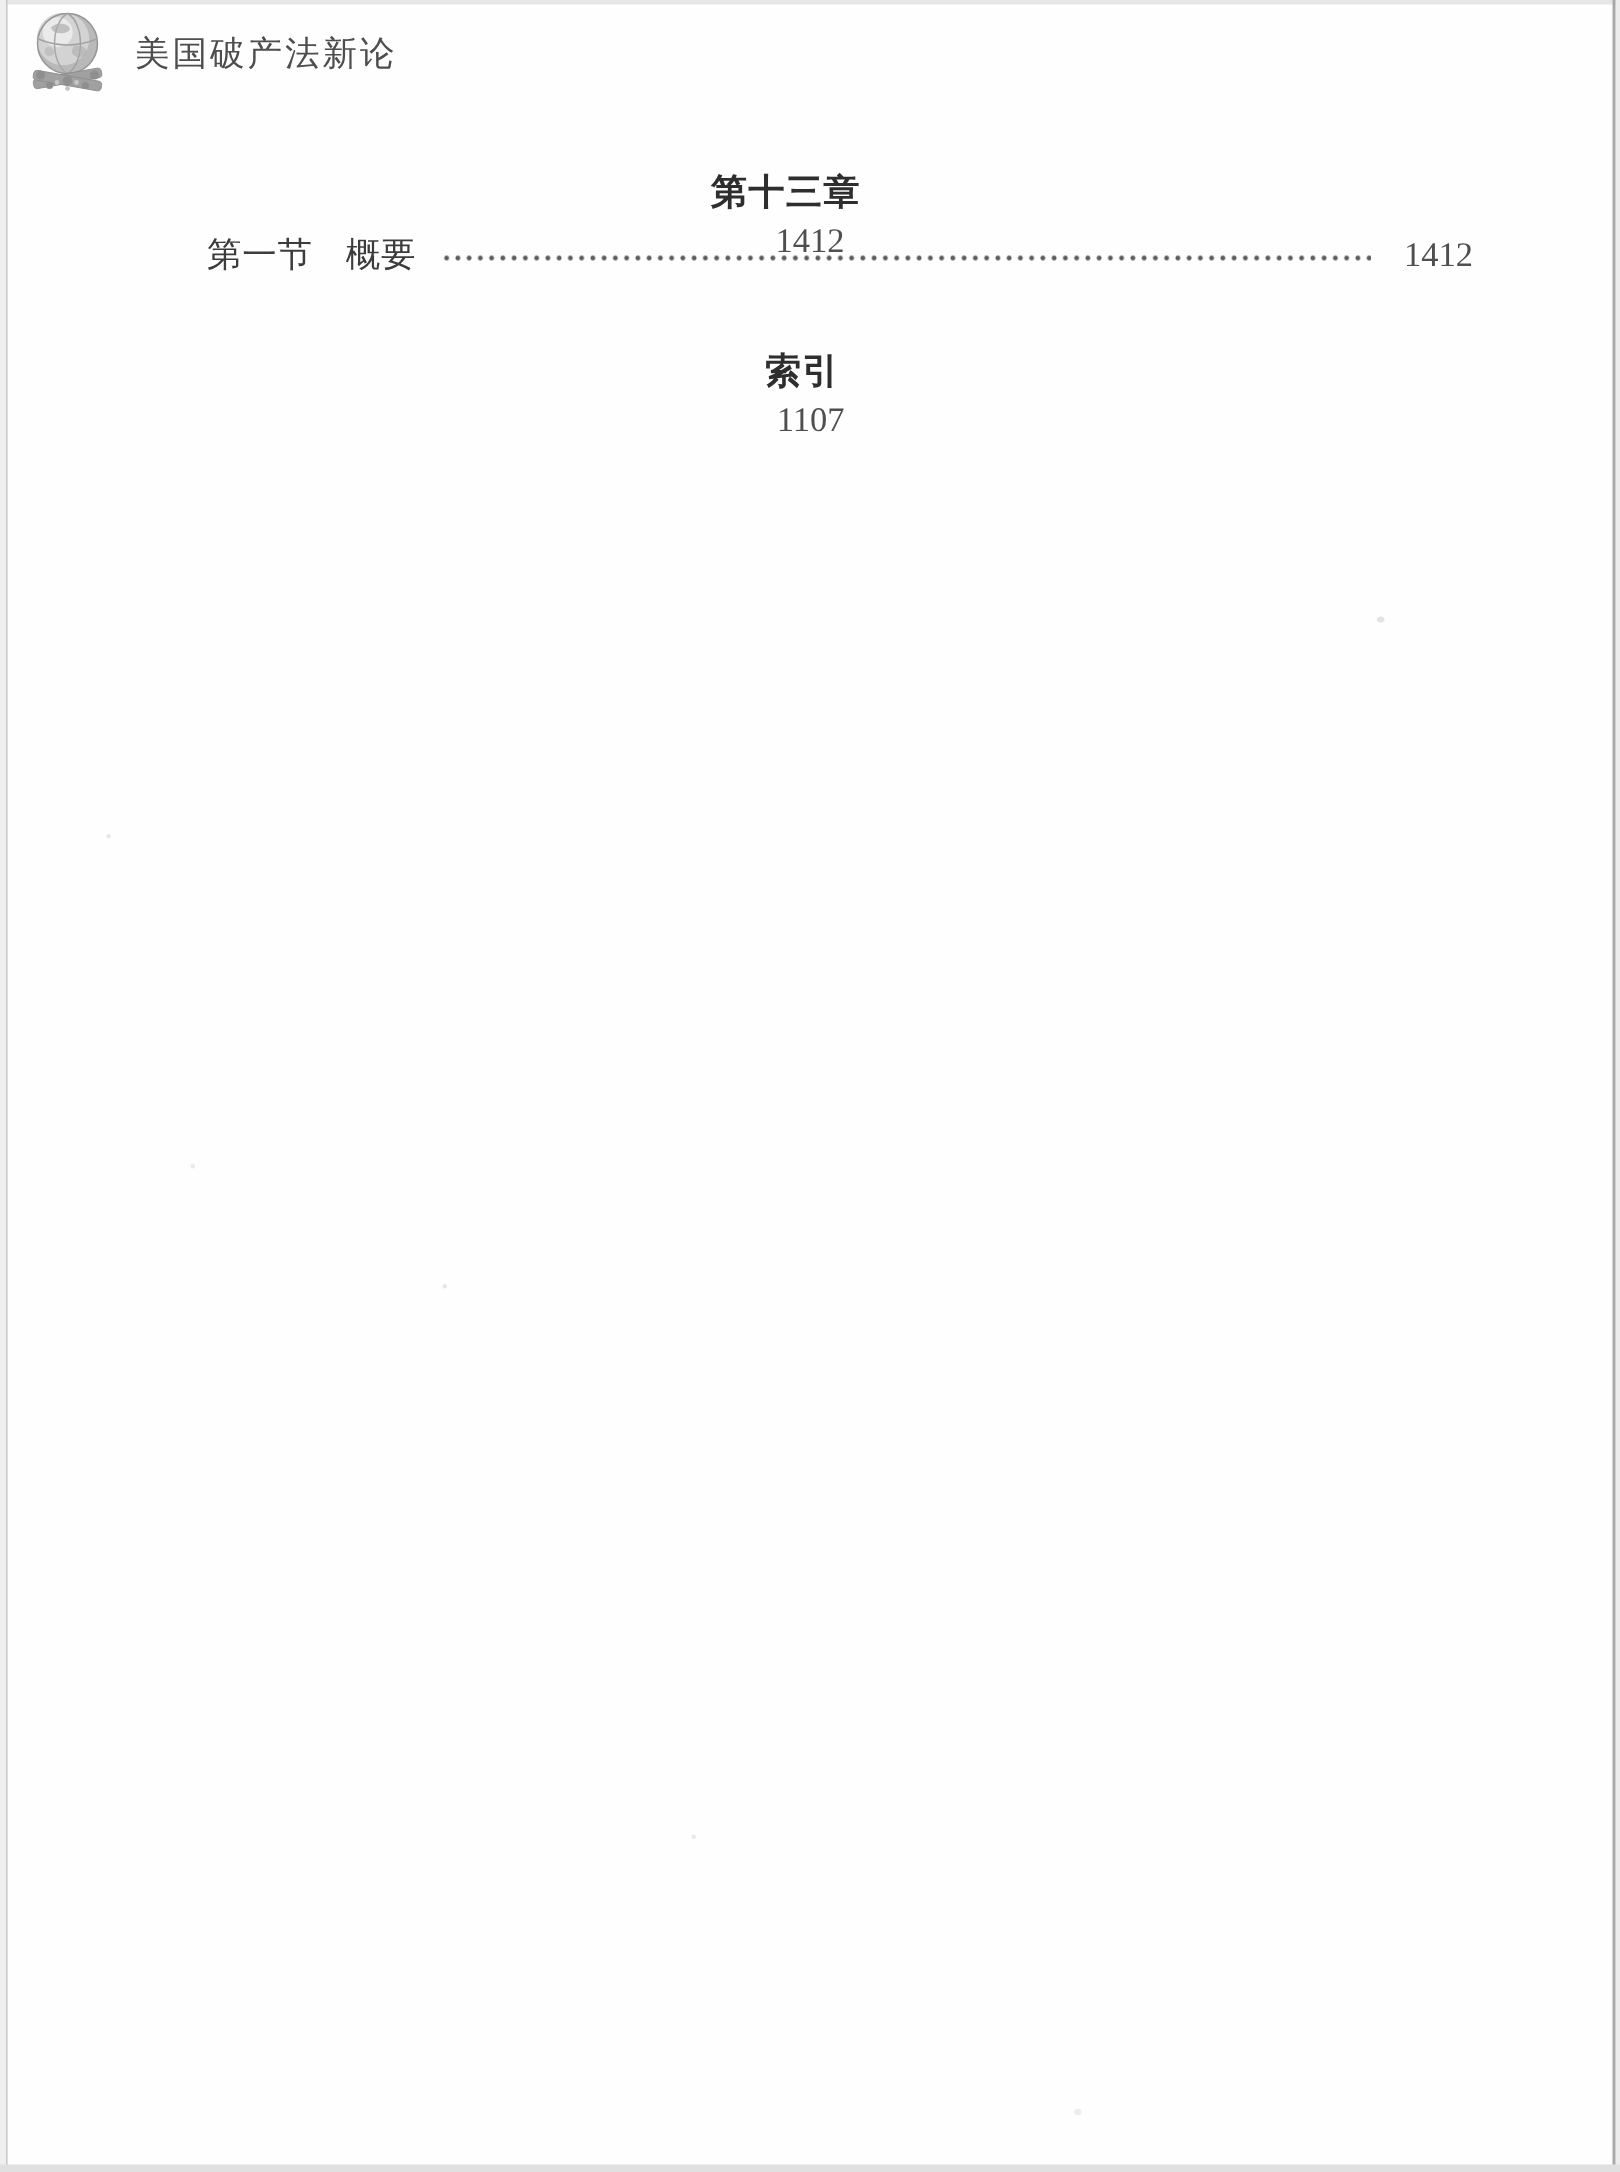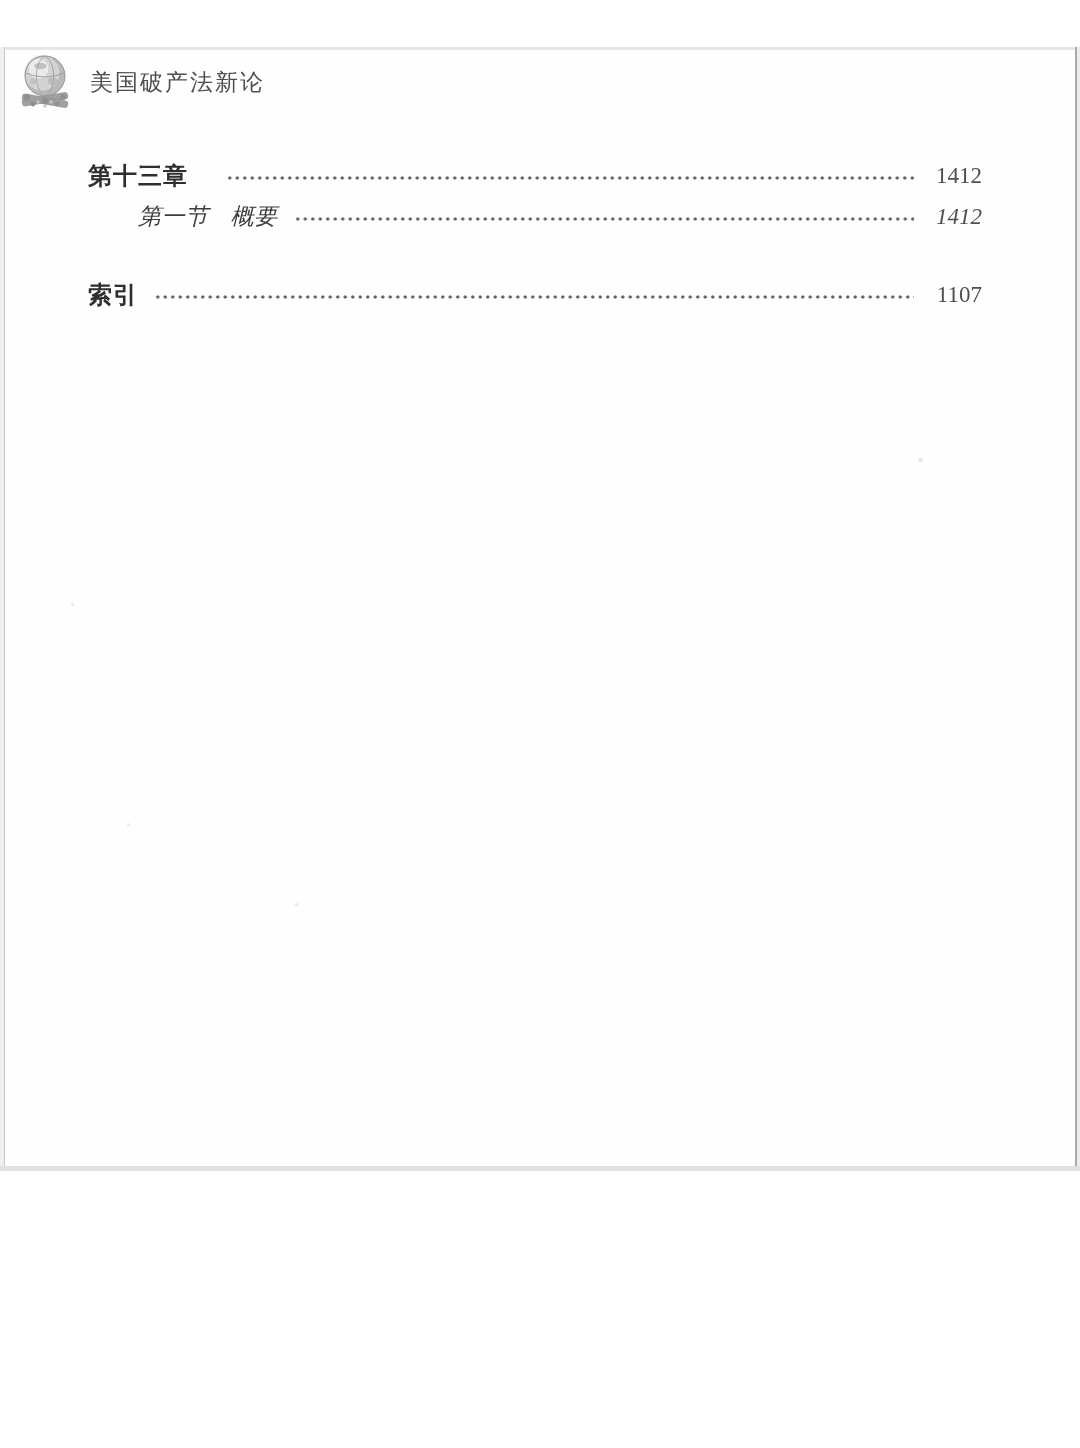--- a/index.html
+++ b/index.html
@@ -3,26 +3,25 @@
 <meta charset="utf-8">
 <style>
   html, body {
     margin: 0;
     padding: 0;
     background: #ffffff;
   }
   .page {
     position: relative;
     width: 1080px;
-    height: 1124px;
+    height: 1448px;
     background: #fefefe;
     overflow: hidden;
     font-family: "Liberation Serif", "DejaVu Serif", serif;
     color: #3a3a3a;
-    margin-top: 47px;
   }
 
   
   .edge-top    { position: absolute; top: 0; left: 0; right: 0; height: 3px; background: #e6e6e6; }
   .edge-left   { position: absolute; top: 0; bottom: 0; left: 0; width: 4px; background: #efefef; border-right: 1px solid #c7c7c7; }
   .edge-right-line  { position: absolute; top: 0; bottom: 0; right: 3px; width: 2px; background: #a9a9a9; }
   .edge-right-outer { position: absolute; top: 0; bottom: 0; right: 0; width: 3px; background: #ededed; }
   .edge-bottom { position: absolute; bottom: 0; left: 0; right: 0; height: 5px; background: #e0e0e0; }
 
   
@@ -37,23 +36,23 @@
 
   
   .toc { position: absolute; top: 112px; left: 88px; right: 98px; }
   .toc-row {
     display: flex;
     align-items: center;
     height: 33px;
     margin-bottom: 8px;
     white-space: nowrap;
   }
-  .toc-row.chapter { font-weight: 700; font-size: 24px; color: #2e2e2e; letter-spacing: 1px; }
-  .toc-row.section { font-size: 23px; color: #3c3c3c; padding-left: 50px; letter-spacing: 0.5px; font-style: italic; }
-  .toc-row.index-row { font-weight: 700; font-size: 24px; color: #2e2e2e; margin-top: 45px; letter-spacing: 1px; }
+  .toc-row.chapter { font-weight: 700; font-size: 24px; color: #2e2e2e; letter-spacing: 1px; flex-direction: column; }
+  .toc-row.section { font-size: 23px; color: #3c3c3c; padding-left: 50px; letter-spacing: 0.5px; }
+  .toc-row.index-row { font-weight: 700; font-size: 24px; color: #2e2e2e; margin-top: 45px; letter-spacing: 1px; flex-direction: column; }
 
   .row-label { flex: 0 0 auto; }
   .chapter .row-label, .section .row-label { margin-right: 22px; }
   .row-title { flex: 0 0 auto; }
 
   .leader {
     flex: 1 1 auto;
     height: 10px;
     margin: 4px 12px 0 16px;
     background-image: radial-gradient(circle, #5d5d5d 1.3px, rgba(0,0,0,0) 1.9px);

